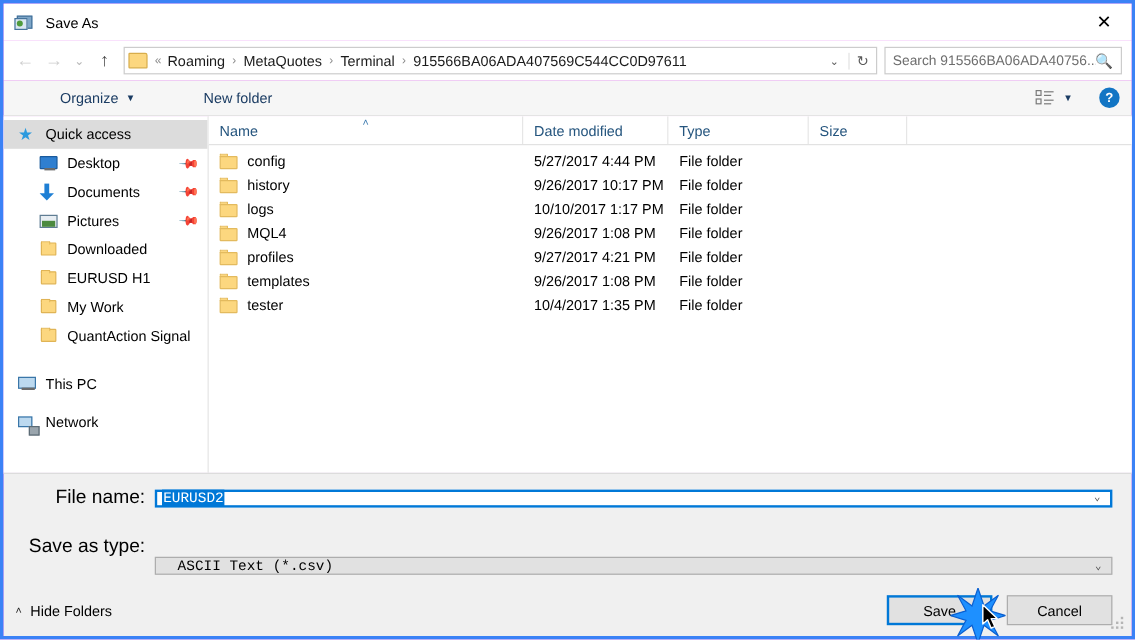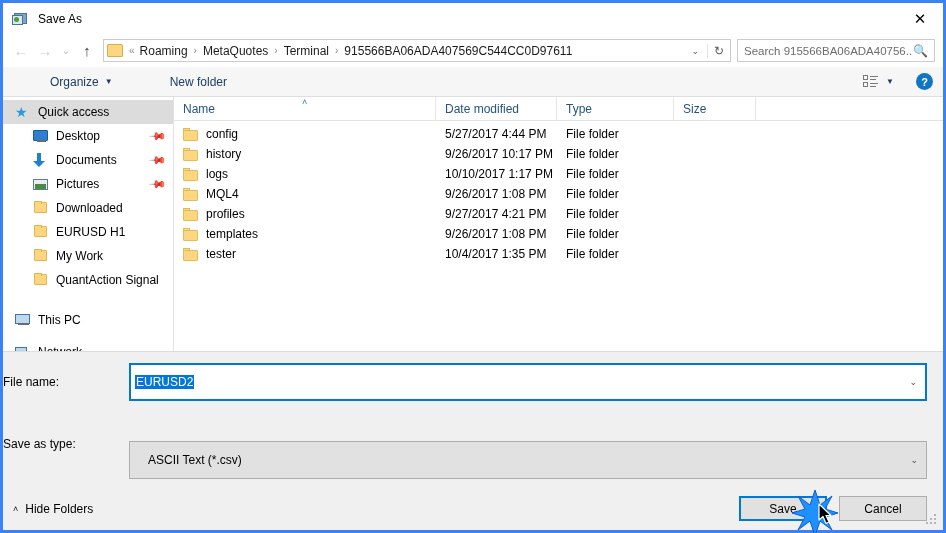--- a/index.html
+++ b/index.html
@@ -156,24 +156,24 @@
   .frow .c-date { width: 121px; flex:0 0 121px; padding-left: 9px; }
   .frow .c-type { width: 117px; flex:0 0 117px; padding-left: 9px; }
   .frow .c-size { width: 82px; flex:0 0 82px; padding-left: 9px; }
   .row-folder { width: 15px; height: 13px; position:relative; margin-right: 8px; flex:0 0 15px;}
   .row-folder .f-body { position:absolute; left:0; top:2px; width:15px; height:11px; background:#fcd77f; border:1px solid #e3ba5e; border-radius:0 1px 1px 1px;}
   .row-folder .f-tab { position:absolute; left:0; top:0px; width:7px; height:3px; background:#fcd77f; border:1px solid #e3ba5e; border-bottom:none; border-radius:1px 1px 0 0;}
 
   
   .bottom { flex: 0 0 auto; background: #f0f0f0; border-top: 1px solid #dcdcdc; padding: 11px 0 0 0; }
   .field-row { display: flex; align-items: center; margin-bottom: 8px; padding-right: 16px; }
-  .field-label { width: 126px; flex: 0 0 126px; text-align: left; padding-right: 8px; font-size: 12px; color: #000; }
+  .field-label { width: 126px; flex: 0 0 126px; text-align: right; padding-right: 8px; font-size: 16px; color: #000; }
   .combo {
-    flex: 1; height: 38px; display: flex; align-items: center;
-    font-size: 12px; padding-left: 4px; position: relative;
+    flex: 1; height: 15px; display: flex; align-items: center;
+    font-size: 12px; padding-left: 4px; position: relative; font-family: Liberation Mono, monospace;
   }
   .combo.filename { background: #ffffff; border: 2px solid #0078d7; }
   .combo.filetype { background: #e1e1e1; border: 1px solid #adadad; color: #000; padding-left:18px;margin-top:32px; }
   .combo .val-sel { background: #0078d7; color: #ffffff; padding: 0 1px; }
   .combo .cb-arrow { margin-left: auto; font-size: 9px; color: #4a4a4a; padding: 0 8px; }
 
   .btn-row { display: flex; align-items: center; height: 43px; padding: 0 16px 0 10px; }
   .hide-folders { display:flex; align-items:center; font-size: 12px; color:#000; }
   .hide-caret { font-size: 9px; margin-right: 7px; color:#1b1b1b; }
   .btn-spacer { flex: 1; }

